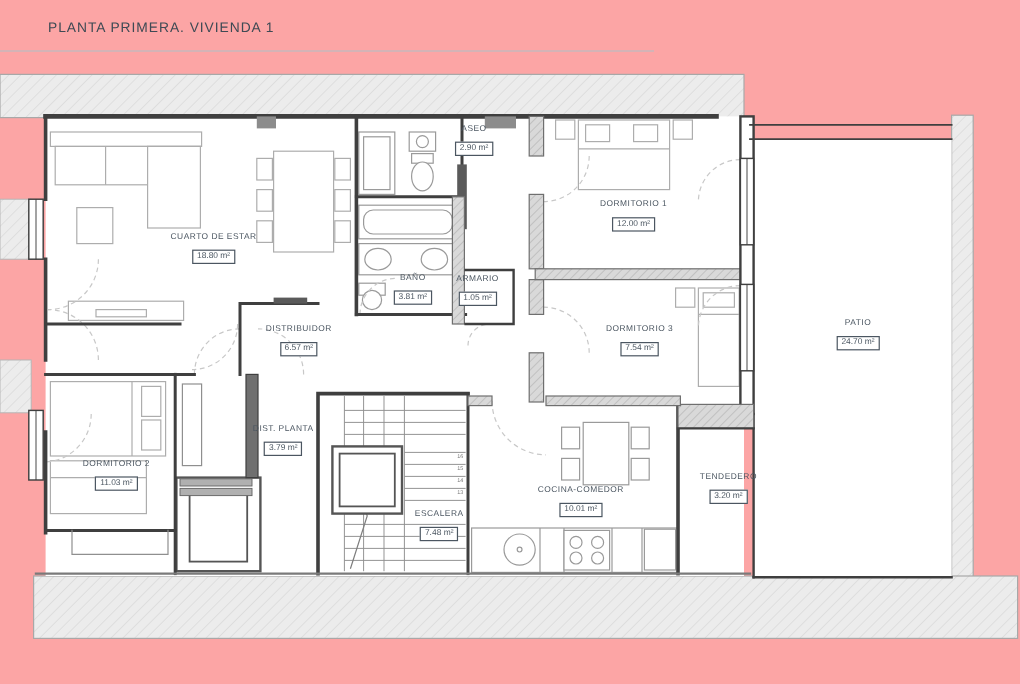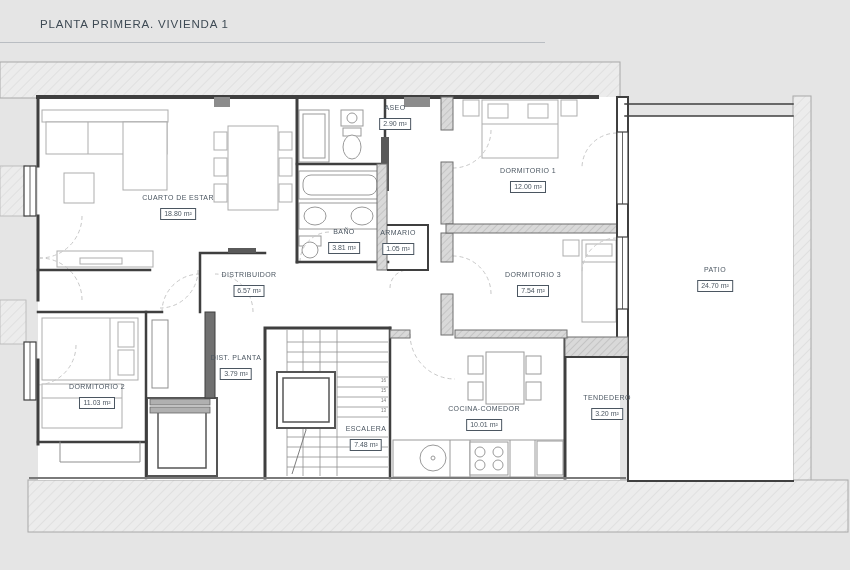--- a/index.html
+++ b/index.html
@@ -1,16 +1,16 @@
 <!DOCTYPE html>
 <html><head>
 <meta charset="utf-8">
 <style>
   html,body{margin:0;padding:0;background:#ffffff;}
-  .page{position:relative;width:850px;height:570px;background:#e5e5e5;overflow:hidden;
+  .page{position:relative;width:850px;height:570px;background:#fca5a5;overflow:hidden;
         font-family:"Liberation Sans", sans-serif;}
   .title{position:absolute;left:40px;top:18px;font-size:11.5px;color:#3e4a54;
          letter-spacing:.8px;white-space:nowrap;}
   .title-rule{position:absolute;left:0;top:42px;width:545px;height:1px;background:#b9bdc2;}
   .plan{position:absolute;left:0;top:0;width:850px;height:570px;}
   .plan svg{position:absolute;left:0;top:0;}
   #labels{position:absolute;left:0;top:0;width:850px;height:570px;pointer-events:none;}
   .room-label{position:absolute;transform:translateX(-50%);text-align:center;color:#4b5661;}
   .room-name{font-size:7px;letter-spacing:.4px;white-space:nowrap;line-height:9px;}
   .room-area{display:inline-block;margin-top:2px;border:1px solid #4b5661;background:#fff;

